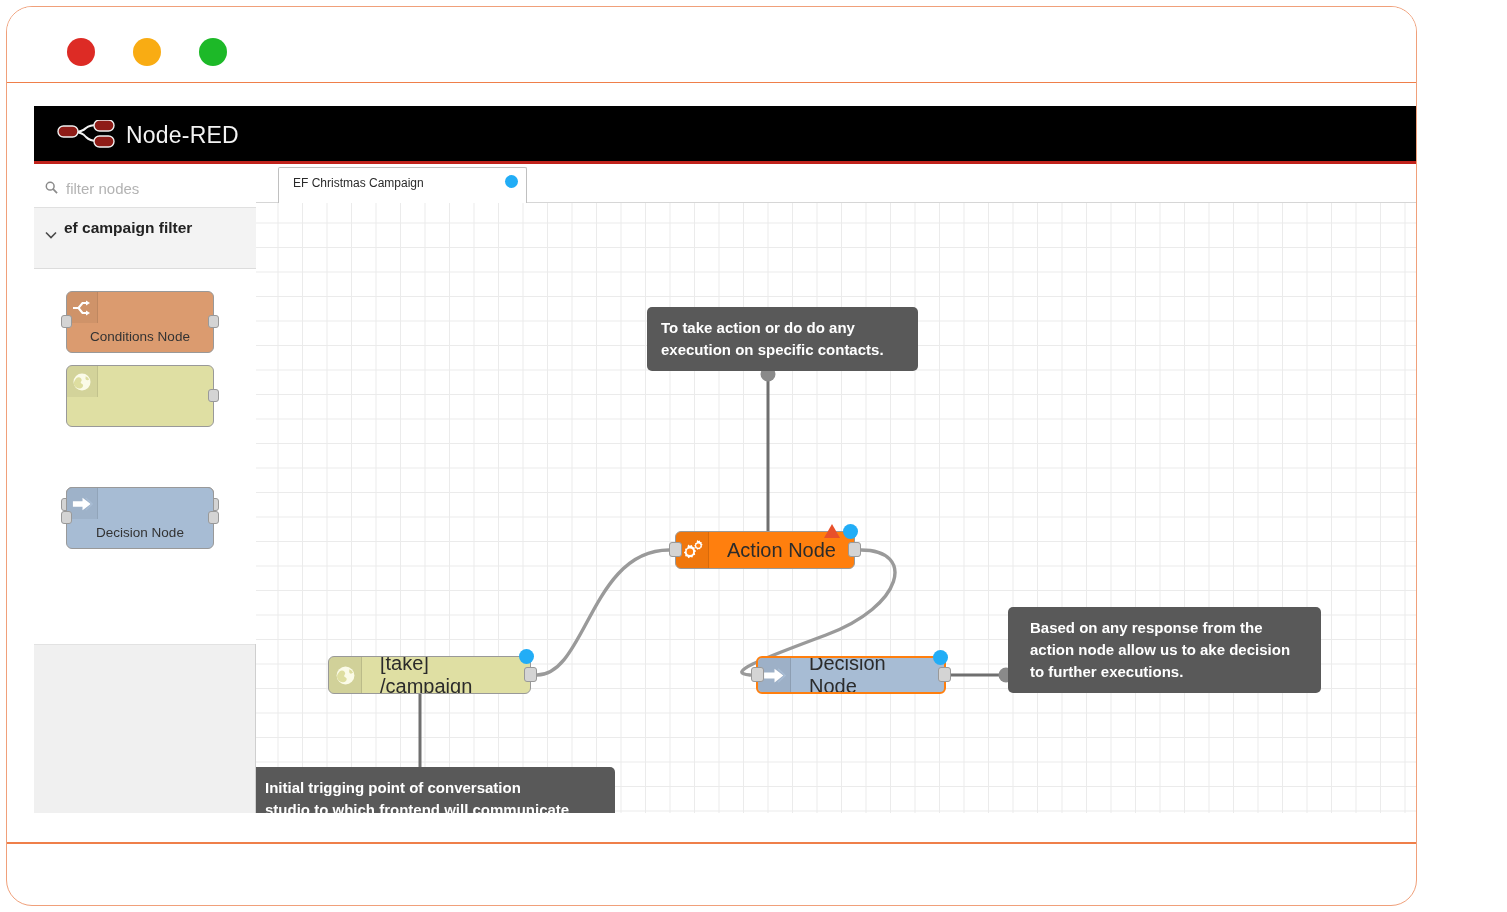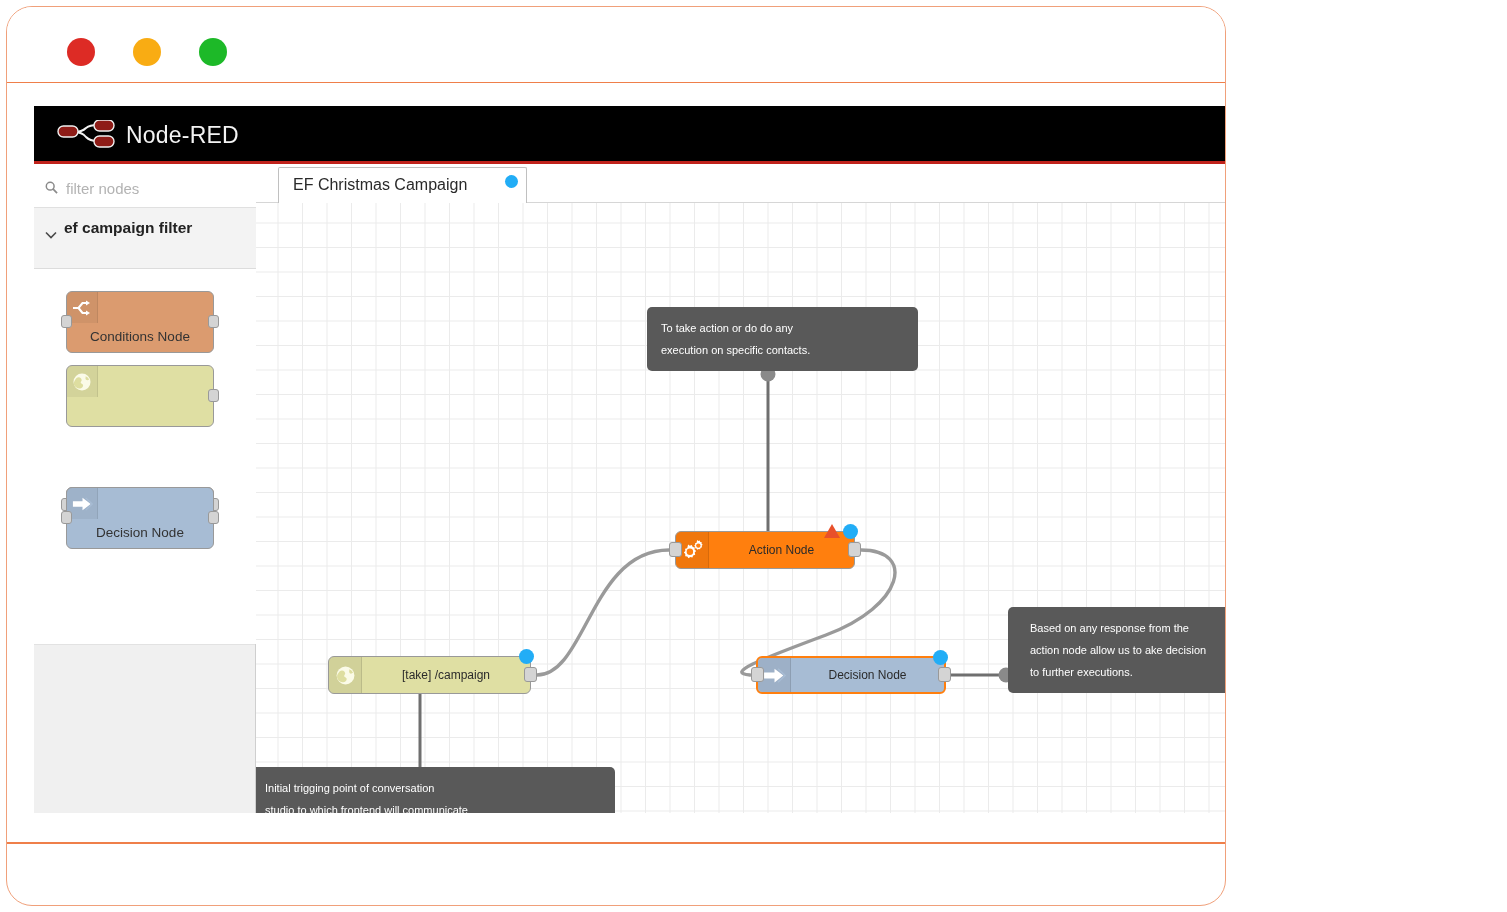--- a/index.html
+++ b/index.html
@@ -8,21 +8,21 @@
     width: 1507px; height: 912px;
     background: #ffffff;
     font-family: "Liberation Sans", sans-serif;
     overflow: hidden;
   }
 
   
   #window-shell {
     position: absolute;
     left: 6px; top: 6px;
-    width: 1220px; height: 900px;
+    width: 1411px; height: 900px;
     background: #ffffff;
     border: 1.5px solid #f0a07a;
     border-radius: 26px;
     overflow: hidden;
   }
   #titlebar {
     position: absolute;
     left: 0; top: 0; width: 100%; height: 76px;
     background: #ffffff;
     border-bottom: 1.5px solid #ef7f4a;
@@ -194,21 +194,21 @@
     position: absolute; left: 22px; top: 0;
     width: 249px; height: 36px;
     background: #ffffff;
     border: 1px solid #c0c0c0;
     border-bottom: none;
     border-radius: 2px 2px 0 0;
     cursor: pointer;
   }
   #tab-label {
     position: absolute; left: 14px; top: 8px;
-    font-size: 16px;
+    font-size: 12px;
     color: #2a2a2a;
   }
   #tab-dot {
     position: absolute; right: 8px; top: 7px;
     width: 13px; height: 13px;
     border-radius: 50%;
     background: #22adf6;
   }
 
   #grid {
@@ -239,21 +239,21 @@
   }
   .fn-icon {
     width: 33px; flex: 0 0 33px;
     display: flex; align-items: center; justify-content: center;
     background: rgba(0,0,0,.06);
     border-right: 1px solid rgba(0,0,0,.1);
   }
   .fn-label {
     flex: 1;
     display: flex; align-items: center; justify-content: center;
-    font-size: 12px;
+    font-size: 20px;
     color: #2b2b2b;
     padding: 0 18px;
   }
   .fn-port {
     position: absolute;
     width: 13px; height: 15px;
     background: #d4d4d4;
     border: 1px solid #999;
     border-radius: 3px;
     top: 50%; margin-top: -8px;
@@ -274,24 +274,25 @@
     border-right: 8px solid transparent;
     border-bottom: 14px solid #e8502a;
   }
 
   
   .callout {
     position: absolute;
     background: #595959;
     border-radius: 5px;
     color: #ffffff;
-    font-size: 11px;
+    font-size: 15px;
     line-height: 22px;
     padding: 10px 14px;
     white-space: pre-line;
+    font-weight: bold;
   }
 </style>
 </head>
 <body>
 
 <div id="window-shell">
 
   <div id="titlebar">
     <div class="traffic-light" id="tl-close"></div>
     <div class="traffic-light" id="tl-min"></div>

